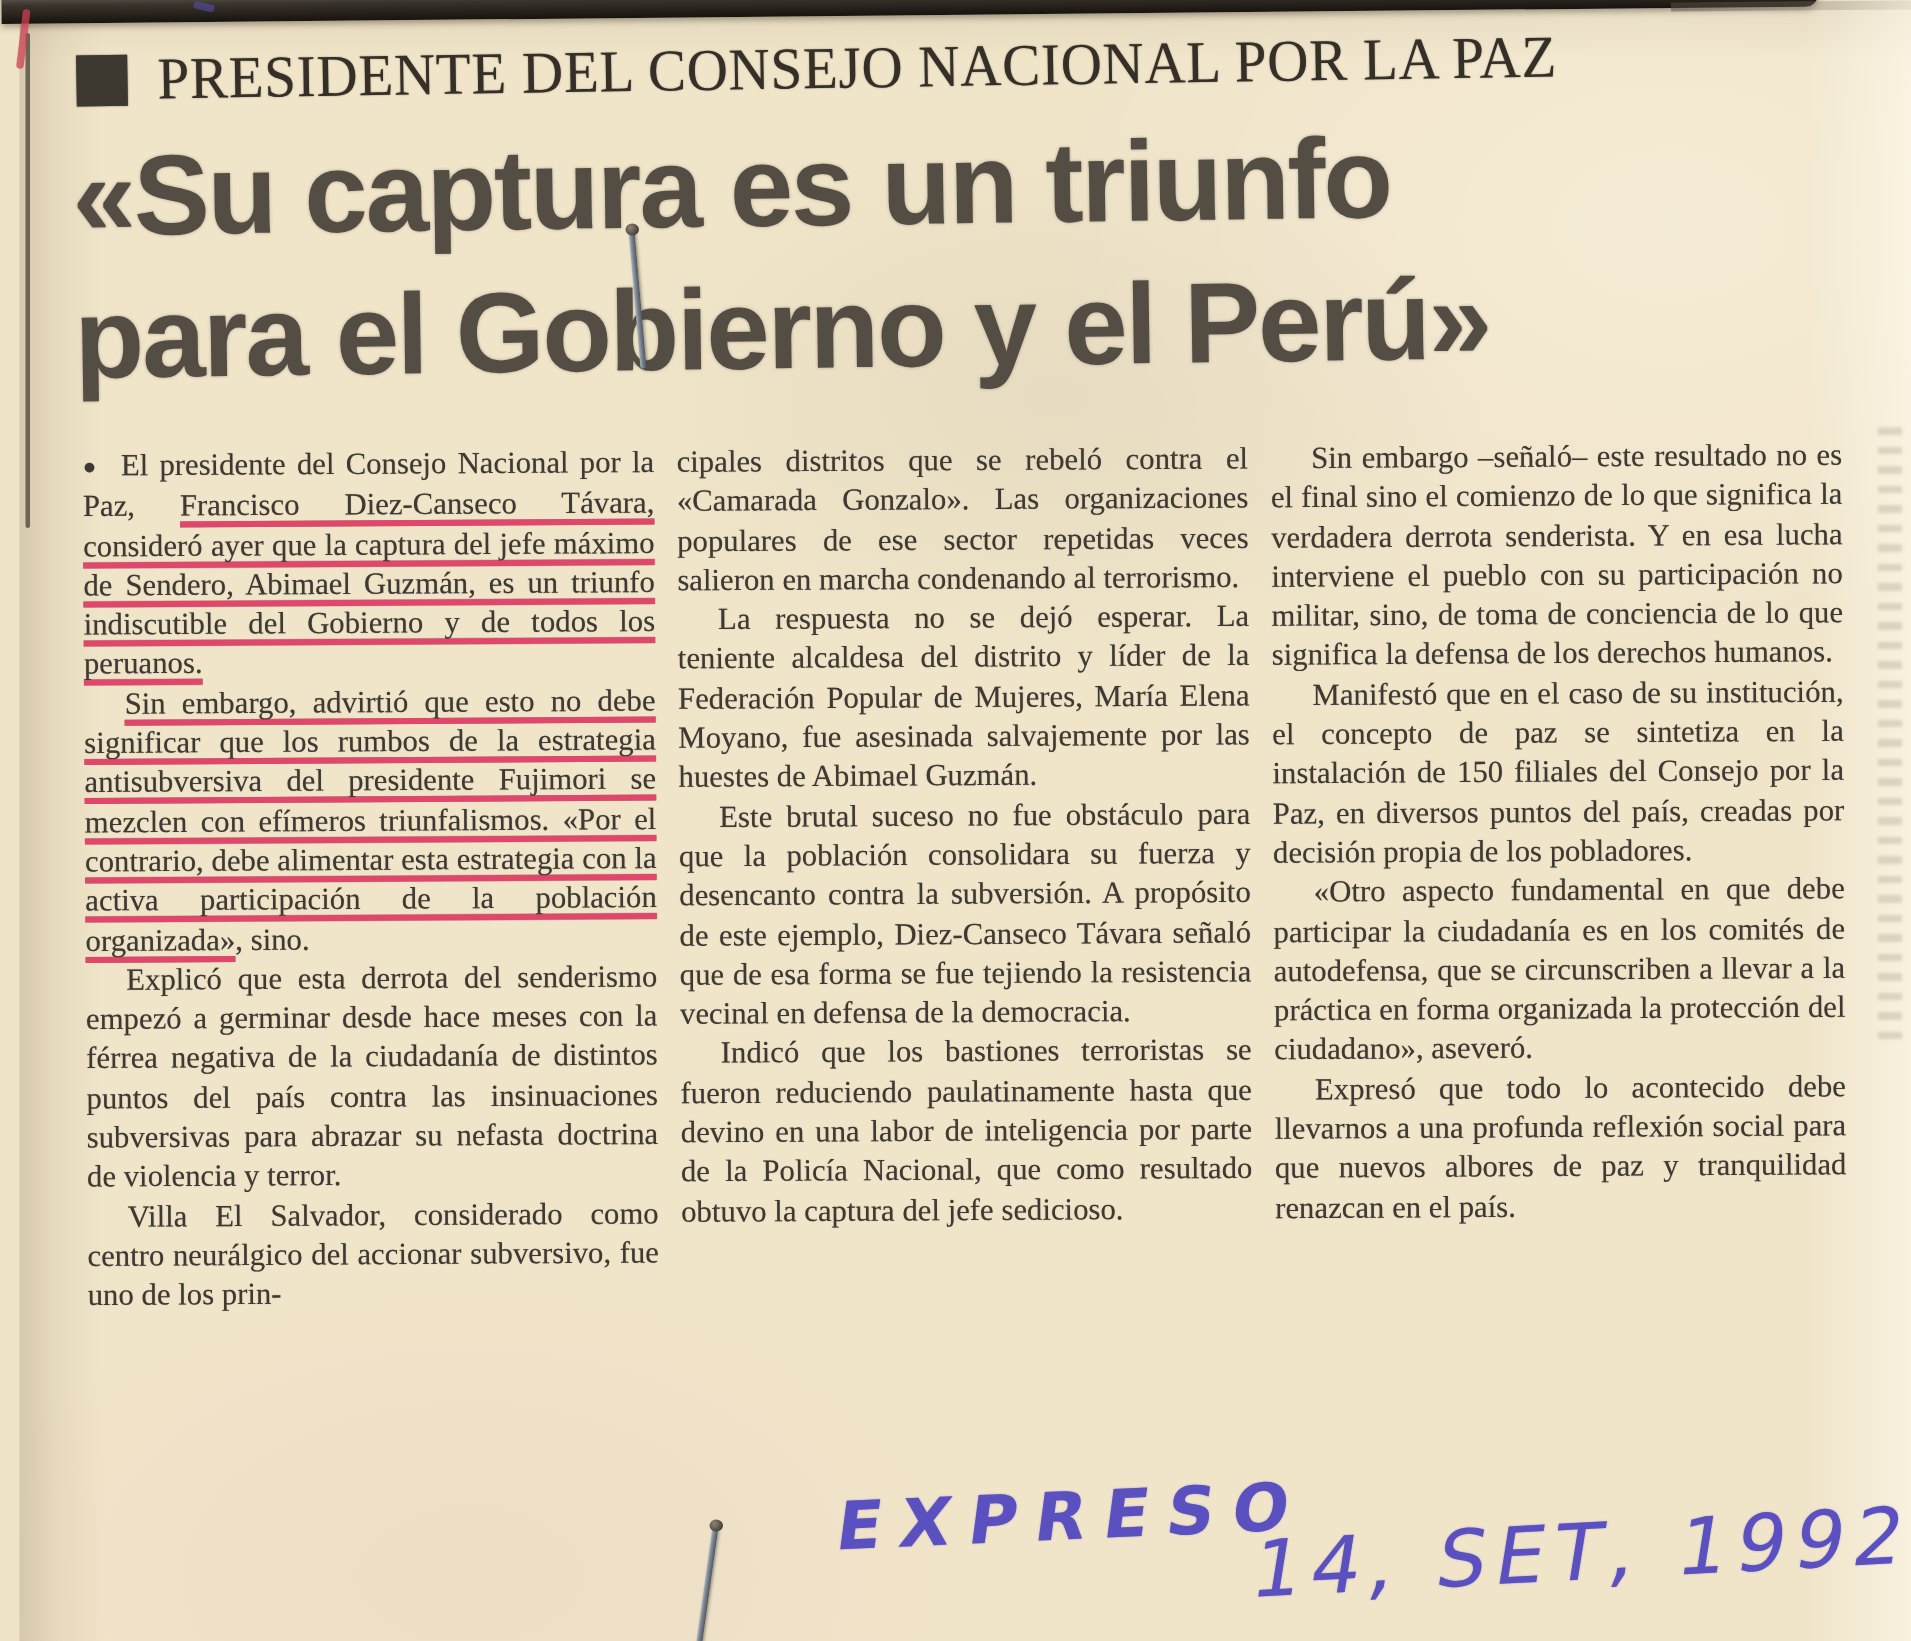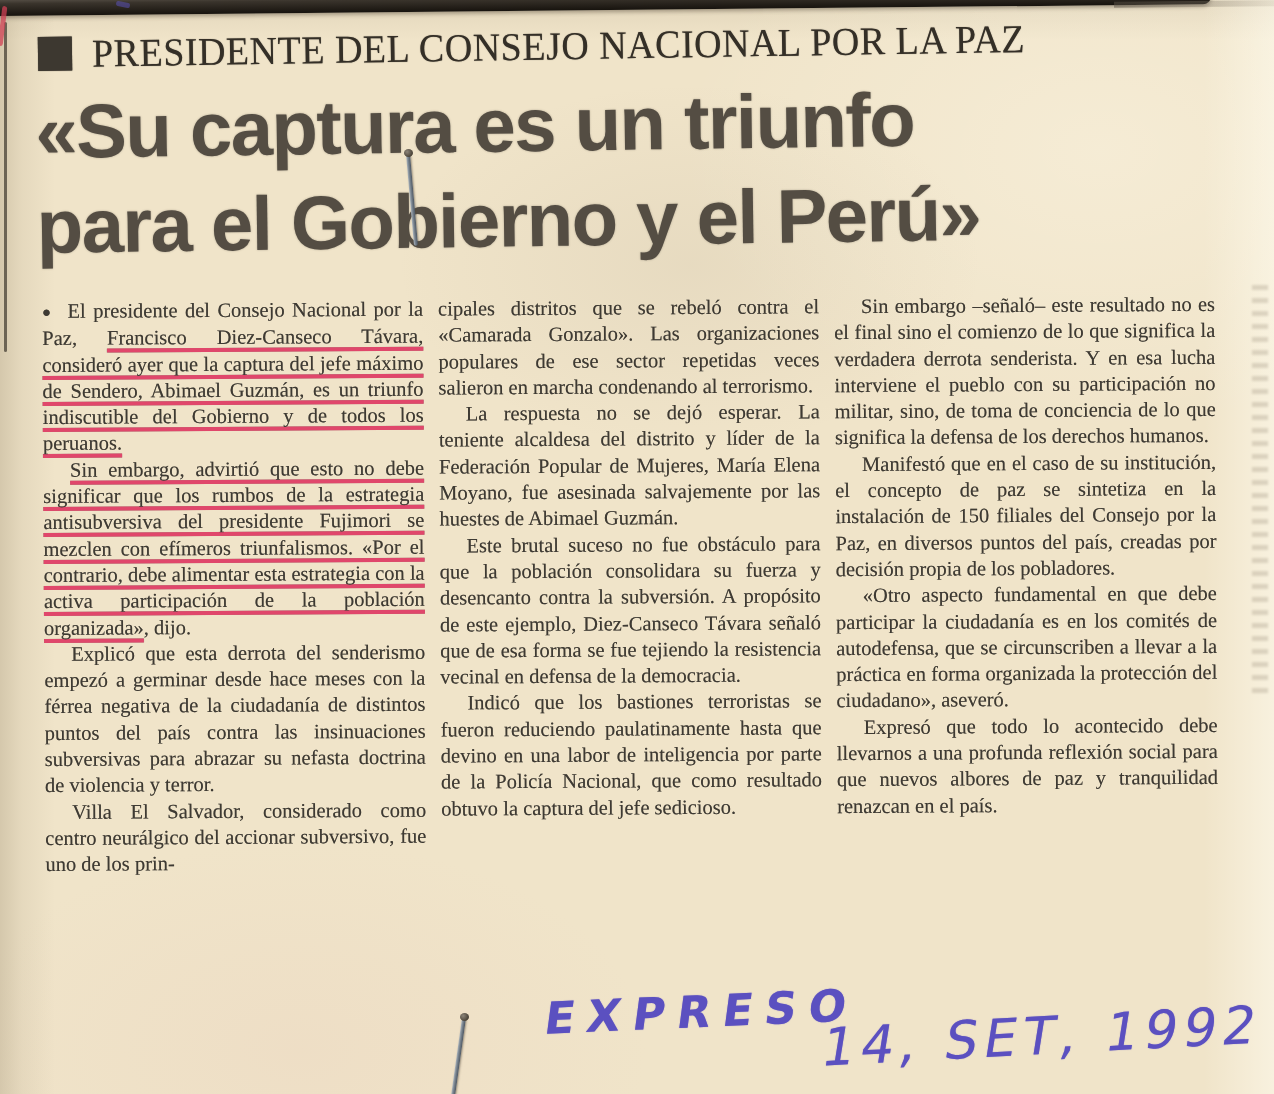--- a/index.html
+++ b/index.html
@@ -11,20 +11,21 @@
   .page{
     position:absolute;inset:0;
     background:
       radial-gradient(420px 260px at 690px 265px, rgba(150,135,115,.10), transparent 70%),
       radial-gradient(500px 300px at 300px 1050px, rgba(225,185,175,.14), transparent 70%),
       radial-gradient(600px 400px at 1100px 150px, rgba(255,250,235,.35), transparent 70%),
       linear-gradient(90deg, rgba(150,135,105,.30) 0px, rgba(150,135,105,.12) 22px, transparent 55px),
       linear-gradient(270deg, rgba(255,252,240,.55) 0px, transparent 70px),
       linear-gradient(180deg, rgba(120,105,80,.12) 0px, transparent 40px),
       #f0e4c9;
+    margin-left: 13px;
   }
   
   .scan-edge{
     position:absolute;top:-6px;left:-12px;width:96%;height:22px;
     background:linear-gradient(180deg,#7a7268 0%,#3a342c 45%,#17130e 100%);
     transform:rotate(-0.55deg);transform-origin:left center;
     box-shadow:0 2px 4px rgba(70,60,45,.45);
     border-bottom-right-radius:8px;
   }
   .scan-edge-tail{
@@ -152,21 +153,21 @@
   </header>
 
   <h1 class="headline">
     <span>«Su captura es un triunfo</span><br>
     <span>para el Gobierno y el Perú»</span>
   </h1>
 
   <main class="columns">
     <div class="col">
         <p class="para noindent"><span class="bullet">● </span><span>El presidente del Consejo Nacional por la Paz, </span><span class="u">Francisco Diez-Canseco Távara, consideró ayer que la captura del jefe máximo de Sendero, Abimael Guzmán, es un triunfo indiscutible del Gobierno y de todos los peruanos.</span></p>
-        <p class="para"><span class="u">Sin embargo, advirtió que esto no debe significar que los rumbos de la estrategia antisubversiva del presidente Fujimori se mezclen con efímeros triunfalismos. «Por el contrario, debe alimentar esta estrategia con la activa participación de la población organizada»</span><span>, dijo.</span></p>
+        <p class="para"><span class="u">Sin embargo, advirtió que esto no debe significar que los rumbos de la estrategia antisubversiva del presidente Fujimori se mezclen con efímeros triunfalismos. «Por el contrario, debe alimentar esta estrategia con la activa participación de la población organizada»</span><span>, sino.</span></p>
         <p class="para"><span>Explicó que esta derrota del senderismo empezó a germinar desde hace meses con la férrea negativa de la ciudadanía de distintos puntos del país contra las insinuaciones subversivas para abrazar su nefasta doctrina de violencia y terror.</span></p>
         <p class="para"><span>Villa El Salvador, considerado como centro neurálgico del accionar subversivo, fue uno de los prin-</span></p>
       </div>
     <div class="col">
         <p class="para noindent"><span>cipales distritos que se rebeló contra el «Camarada Gonzalo». Las organizaciones populares de ese sector repetidas veces salieron en marcha condenando al terrorismo.</span></p>
         <p class="para"><span>La respuesta no se dejó esperar. La teniente alcaldesa del distrito y líder de la Federación Popular de Mujeres, María Elena Moyano, fue asesinada salvajemente por las huestes de Abimael Guzmán.</span></p>
         <p class="para"><span>Este brutal suceso no fue obstáculo para que la población consolidara su fuerza y desencanto contra la subversión. A propósito de este ejemplo, Diez-Canseco Távara señaló que de esa forma se fue tejiendo la resistencia vecinal en defensa de la democracia.</span></p>
         <p class="para"><span>Indicó que los bastiones terroristas se fueron reduciendo paulatinamente hasta que devino en una labor de inteligencia por parte de la Policía Nacional, que como resultado obtuvo la captura del jefe sedicioso.</span></p>
       </div>
     <div class="col">

